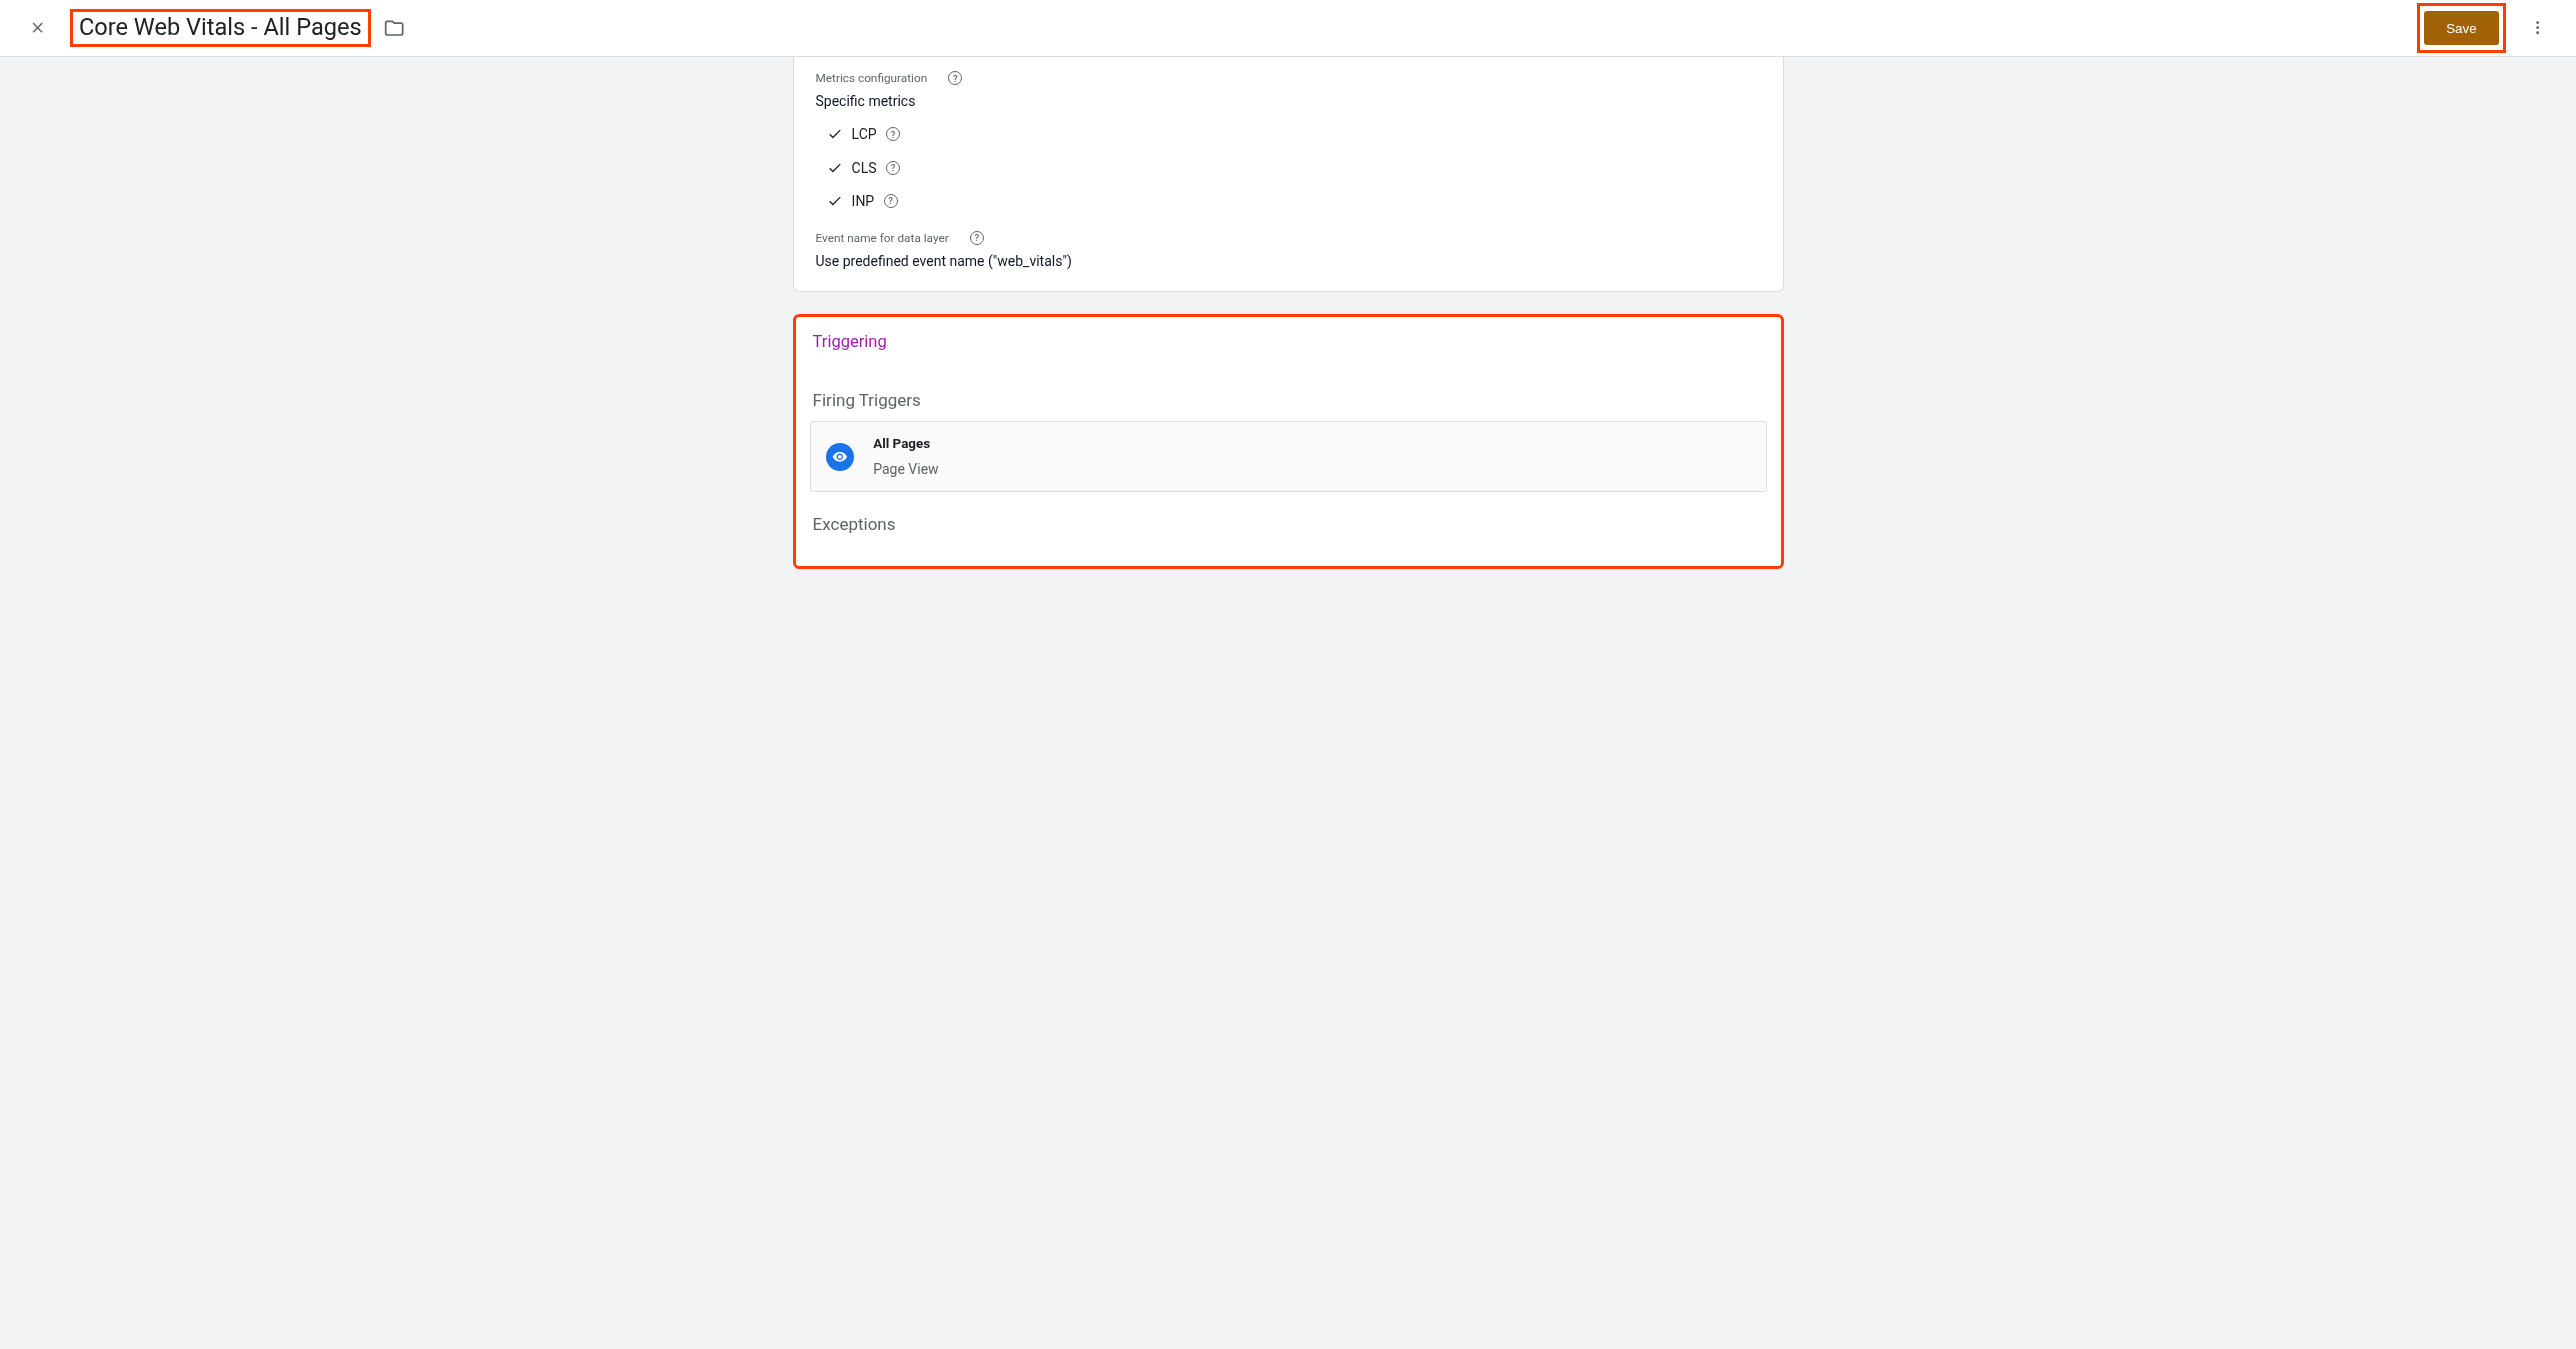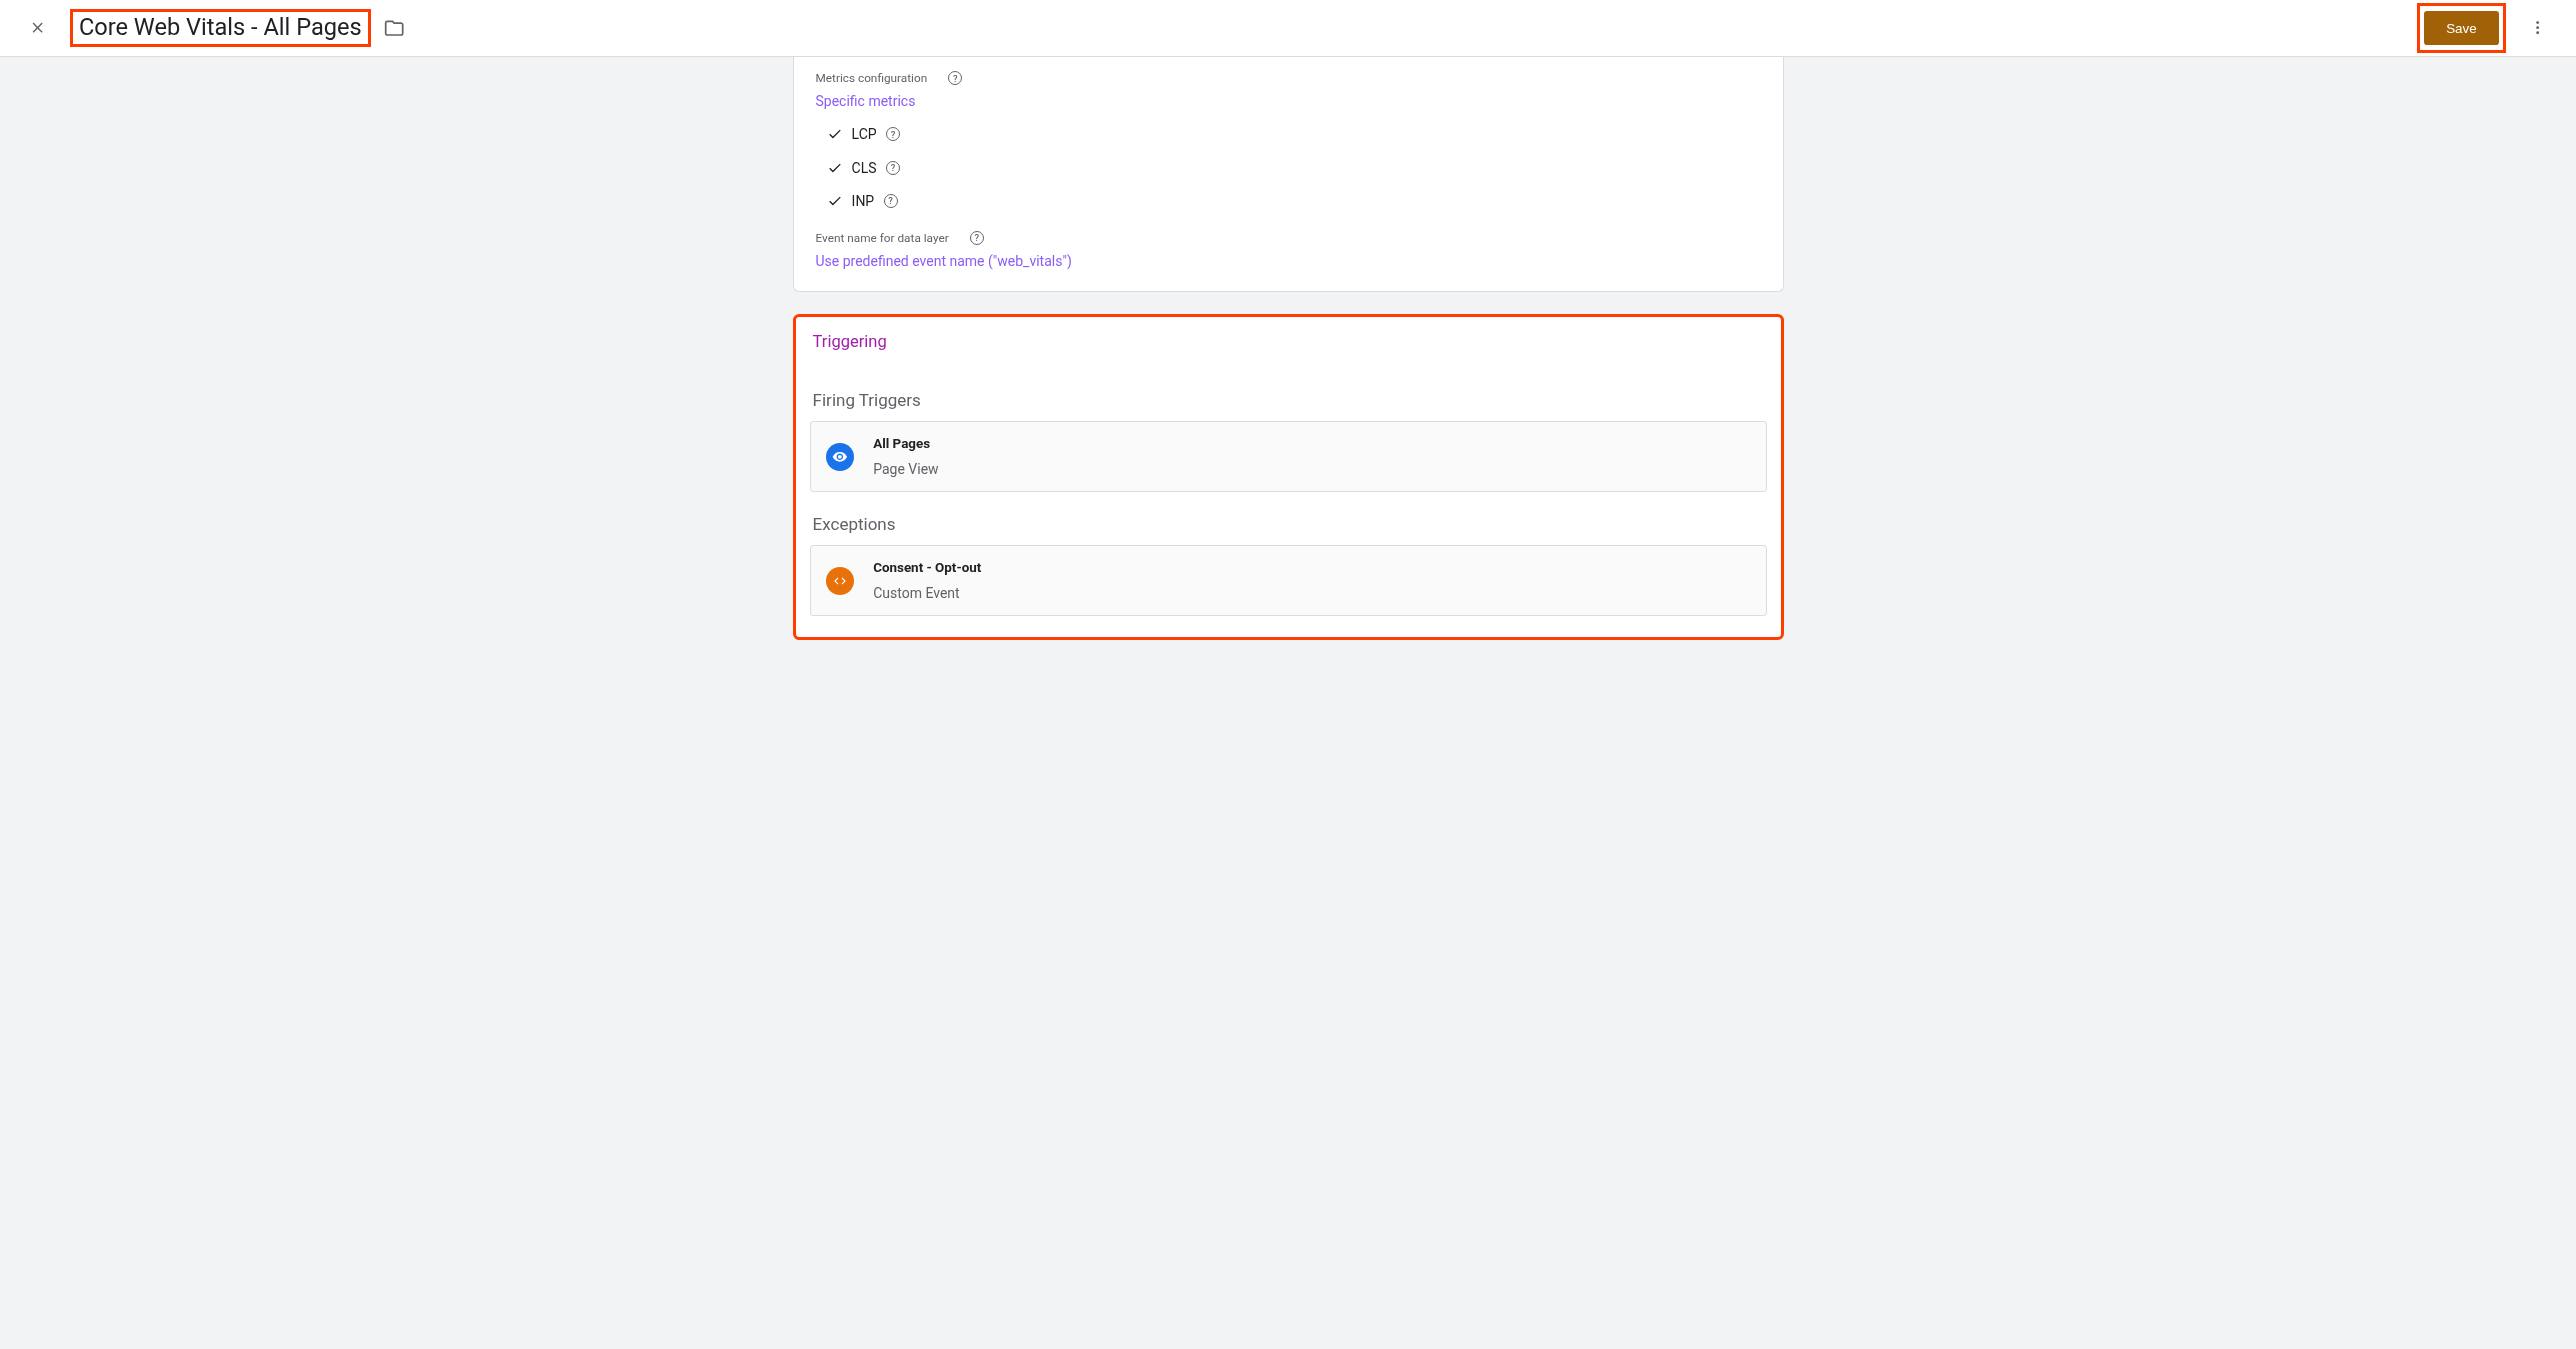--- a/index.html
+++ b/index.html
@@ -83,21 +83,21 @@
   .section-label {
     font-size: 11.8px;
     color: #5f6368;
     display: flex;
     align-items: center;
     gap: 21px;
     margin-top: 3.1px;
   }
   .section-value {
     font-size: 14px;
-    color: #8b5cf6;
+    color: #0f172a;
     margin-top: 7.9px;
   }
   .metric-item {
     display: flex;
     align-items: center;
     gap: 9.4px;
     margin-top: 17.3px;
     margin-left: 11px;
     font-size: 14px;
   }
@@ -244,26 +244,15 @@
             <path d="M12 4.5C7 4.5 2.73 7.61 1 12c1.73 4.39 6 7.5 11 7.5s9.27-3.11 11-7.5c-1.73-4.39-6-7.5-11-7.5zM12 17c-2.76 0-5-2.24-5-5s2.24-5 5-5 5 2.24 5 5-2.24 5-5 5zm0-8a3 3 0 1 0 0 6 3 3 0 0 0 0-6z" fill="#fff"></path>
           </svg>
       </div>
       <div class="trigger-info">
         <div class="name">All Pages</div>
         <div class="type">Page View</div>
       </div>
     </div>
 
     <div class="sub-label" style="margin-top:15.7px">Exceptions</div>
-    <div class="trigger-row">
-      <div class="badge badge-orange">
-        <svg width="14" height="14" viewBox="0 0 24 24">
-            <path d="M9.4 16.6 4.8 12l4.6-4.6L8 6l-6 6 6 6 1.4-1.4zm5.2 0 4.6-4.6-4.6-4.6L16 6l6 6-6 6-1.4-1.4z" fill="#fff"></path>
-          </svg>
-      </div>
-      <div class="trigger-info">
-        <div class="name">Consent - Opt-out</div>
-        <div class="type">Custom Event</div>
-      </div>
-    </div>
   </div>
 </div>
 
 
 </body></html>

